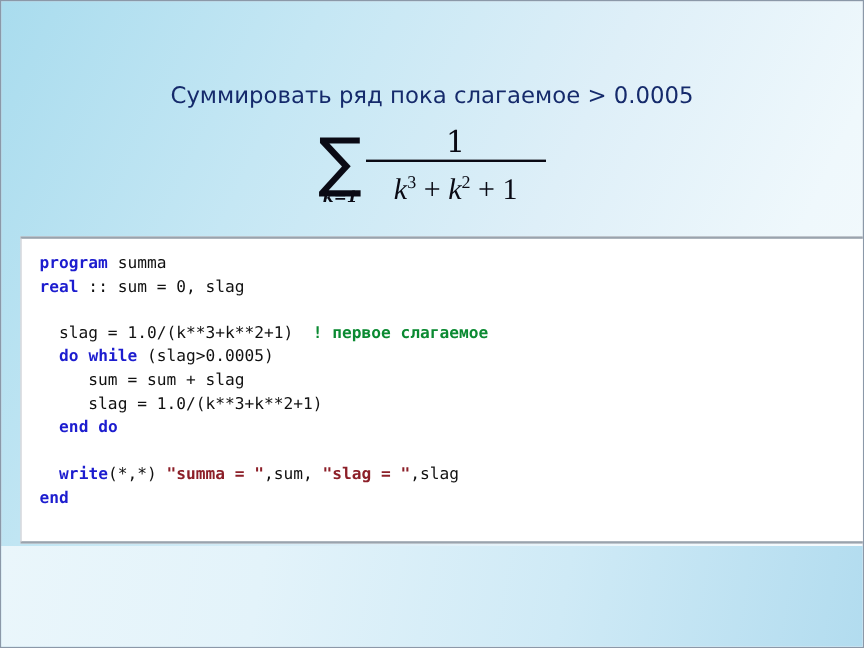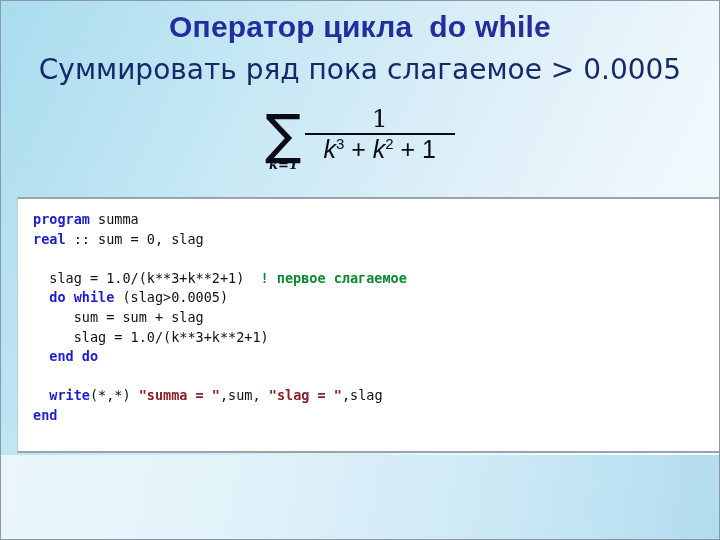--- a/index.html
+++ b/index.html
@@ -41,25 +41,25 @@
     font-size: 30px;
     font-weight: bold;
     color: #232d9e;
     letter-spacing: 0.2px;
     white-space: pre;
   }
 
   .subtitle {
     position: absolute;
     left: 0;
-    top: 52px;
+    top: 68px;
     width: 718px;
     text-align: center;
     font-family: "DejaVu Sans", sans-serif;
-    font-size: 28px;
+    font-size: 19px;
     font-weight: normal;
     color: #152a6b;
     white-space: pre;
   }
 
   
   .formula {
     position: absolute;
     left: 0;
     top: 104px;
@@ -112,25 +112,25 @@
   }
 
   .frac-bar {
     width: 100%;
     min-width: 150px;
     height: 2px;
     background: #0a0a14;
   }
 
   .frac-den {
-    font-family: Liberation Sans, sans-serif;
+    font-family: Liberation Serif, serif;
     font-style: italic;
     font-size: 25px;
     line-height: 1.15;
-    padding-top: 0;
+    padding-top: 10px;
     white-space: nowrap;
     color: #0a0a14;
   }
 
   .frac-den .op,
   .frac-den .num-lit {
     font-style: normal;
   }
 
   .frac-den sup {
@@ -196,21 +196,20 @@
     background: linear-gradient(100deg, #eaf6fb 0%, #e3f3fa 30%, #cfeaf6 65%, #b2dcef 100%);
   }
 </style>
 </head>
 <body>
 
 <div class="slide">
 
   <div class="header">
 
-    <div class="title">Оператор цикла  do while</div>
 
     <div class="subtitle">Суммировать ряд пока слагаемое &gt; 0.0005</div>
 
     <div class="formula">
 
       <div class="sigma-wrap">
         <div class="sigma-glyph">∑</div>
         <div class="sigma-lower">k=1</div>
       </div>
 

